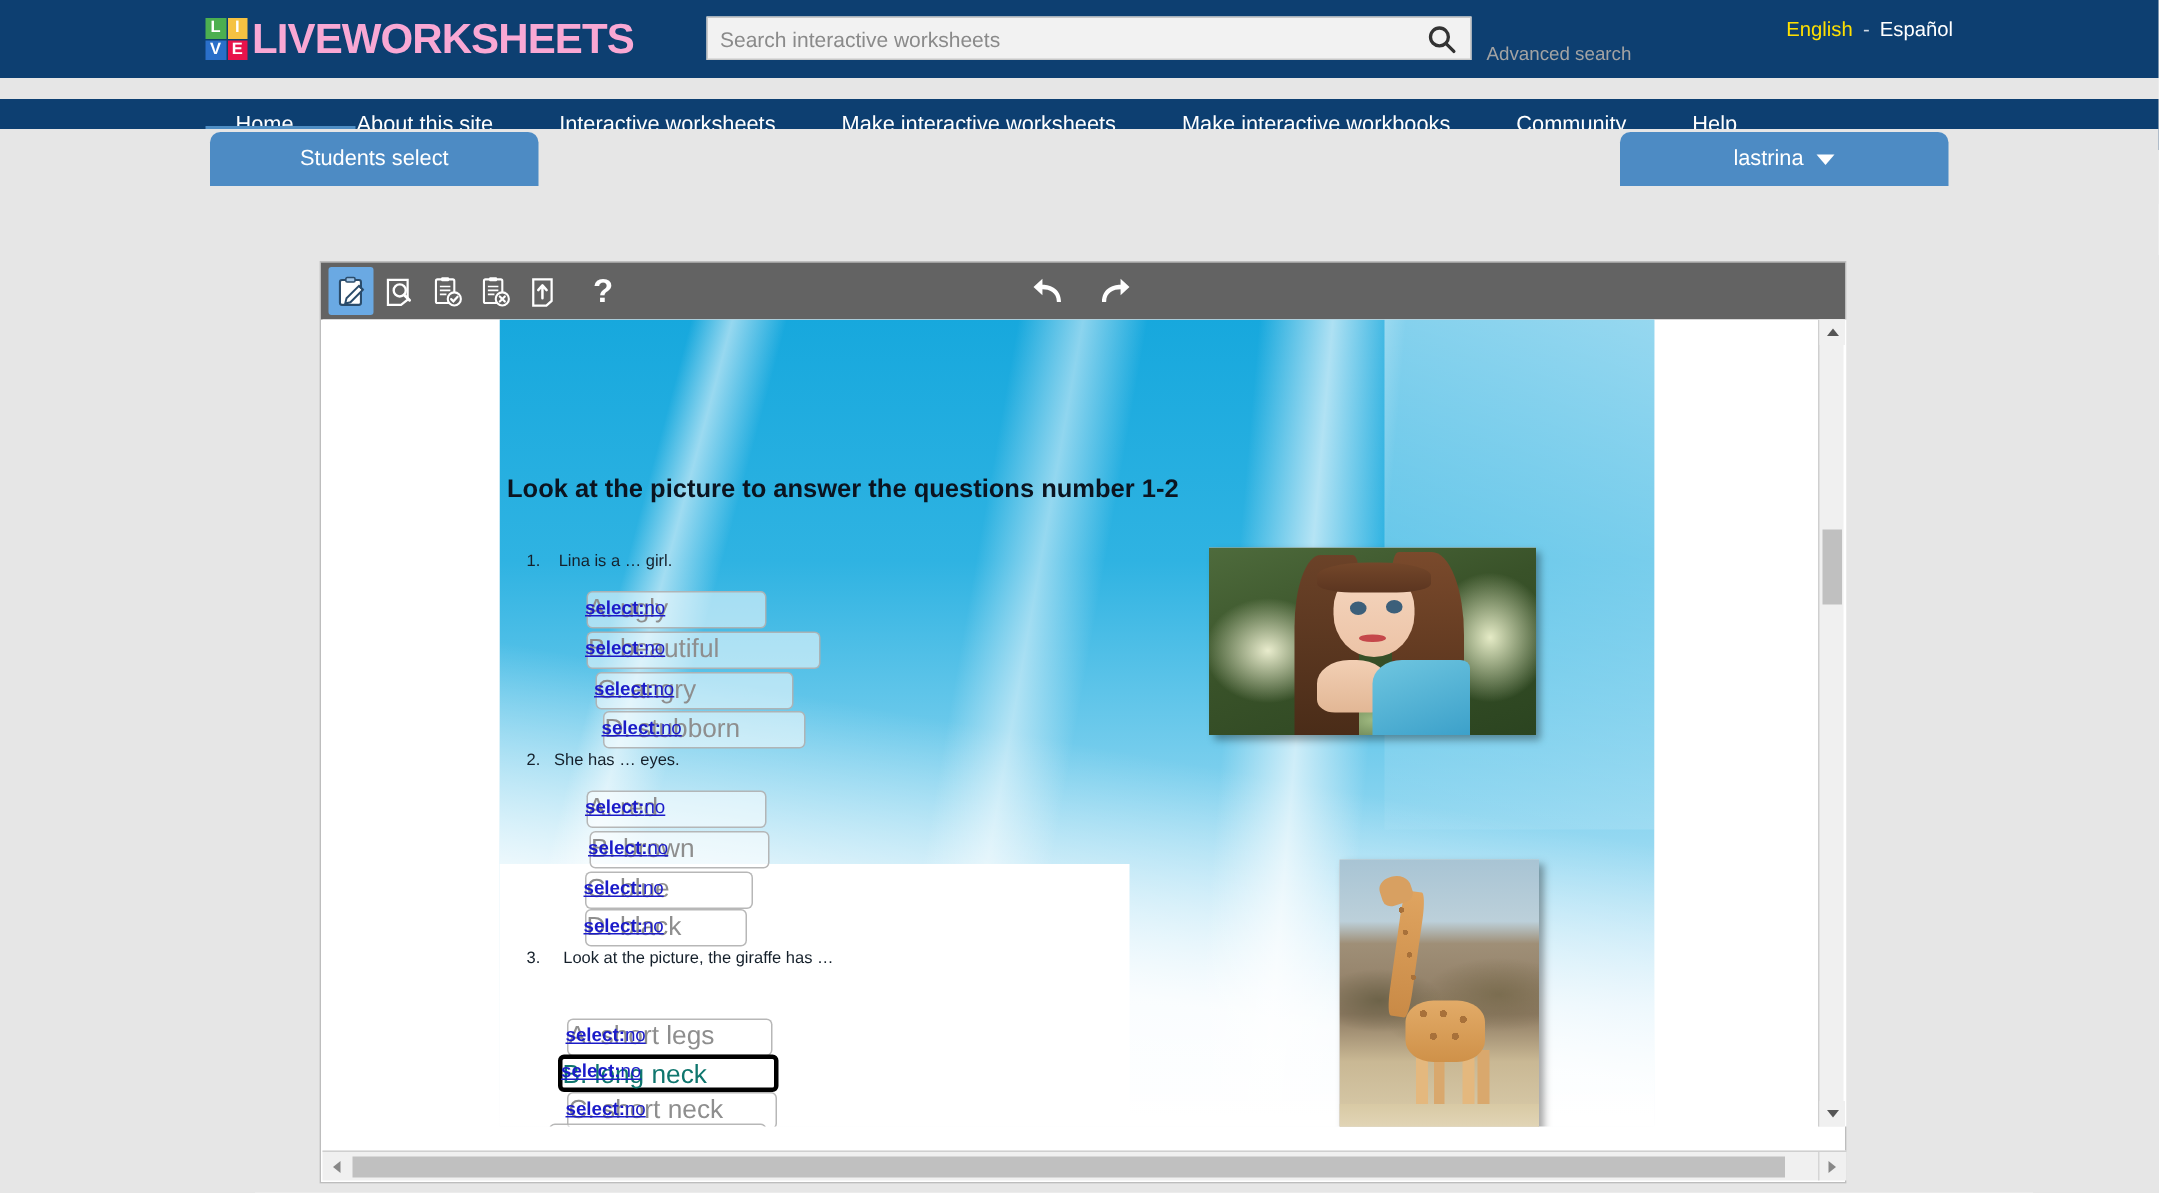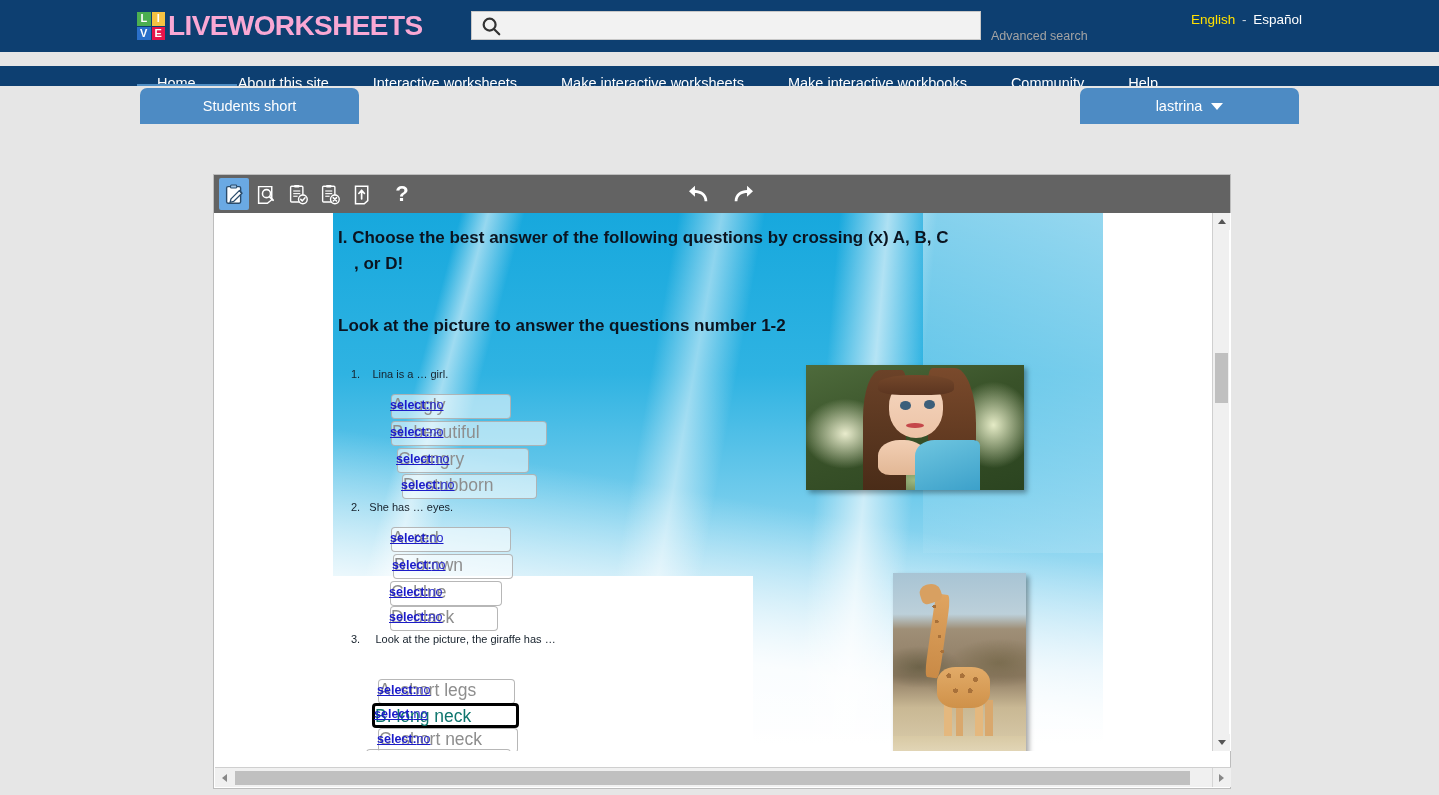--- a/index.html
+++ b/index.html
@@ -399,20 +399,21 @@
       <div class="logo-grid">
         <div class="logo-cell lc-l">L</div>
         <div class="logo-cell lc-i">I</div>
         <div class="logo-cell lc-v">V</div>
         <div class="logo-cell lc-e">E</div>
       </div>
       <div class="logo-text">LIVEWORKSHEETS</div>
     </div>
 
     <div class="search-wrap">
+      <input class="search-input" type="text" placeholder="Search interactive worksheets" style="">
       <button class="search-icon-btn">
         <svg width="22" height="22" viewBox="0 0 24 24" fill="none" stroke="#333" stroke-width="2.4">
           <circle cx="10.5" cy="10.5" r="6.5"></circle>
           <line x1="15.5" y1="15.5" x2="21" y2="21" stroke-linecap="round"></line>
         </svg>
       </button>
     </div>
 
     <div class="advanced-search">Advanced search</div>
 
@@ -431,21 +432,21 @@
     <div class="nav-item">Interactive worksheets</div>
     <div class="nav-item">Make interactive worksheets</div>
     <div class="nav-item">Make interactive workbooks</div>
     <div class="nav-item">Community</div>
     <div class="nav-item">Help</div>
   </div>
 </div>
 <div class="nav-underline"></div>
 
 <div class="subbar"></div>
-<div class="pill pill-students">Students short</div>
+<div class="pill pill-students">Students select</div>
 <div class="pill pill-user">
   <span>lastrina</span>
   <span class="caret"></span>
 </div>
 
 <div class="ws-shell">
 
   <div class="ws-toolbar">
 
     <div class="tool-left">
@@ -511,24 +512,20 @@
 
   <div class="ws-view">
     <div class="ws-page">
       <div class="sky"></div>
       <div class="sky-r"></div>
       <div class="white-wash"></div>
       <div class="white-wash2"></div>
 
       <div class="ws-content">
 
-        <div class="q-head" id="head1">
-          <span>I.  Choose the best answer of the following questions by crossing (x) A, B, C</span><br>
-          <span style="padding-left:16px">, or D!</span>
-        </div>
         <div class="q-head" id="head2">Look at the picture to answer the questions number 1-2</div>
 
         <div class="q-text" id="q1">
           <span>1.</span>
           &nbsp;&nbsp;
           <span>Lina is a … girl.</span>
         </div>
         <div class="opt" style="left:58px;top:181px;width:120px">
             <span>A. ugly</span>
           </div>

